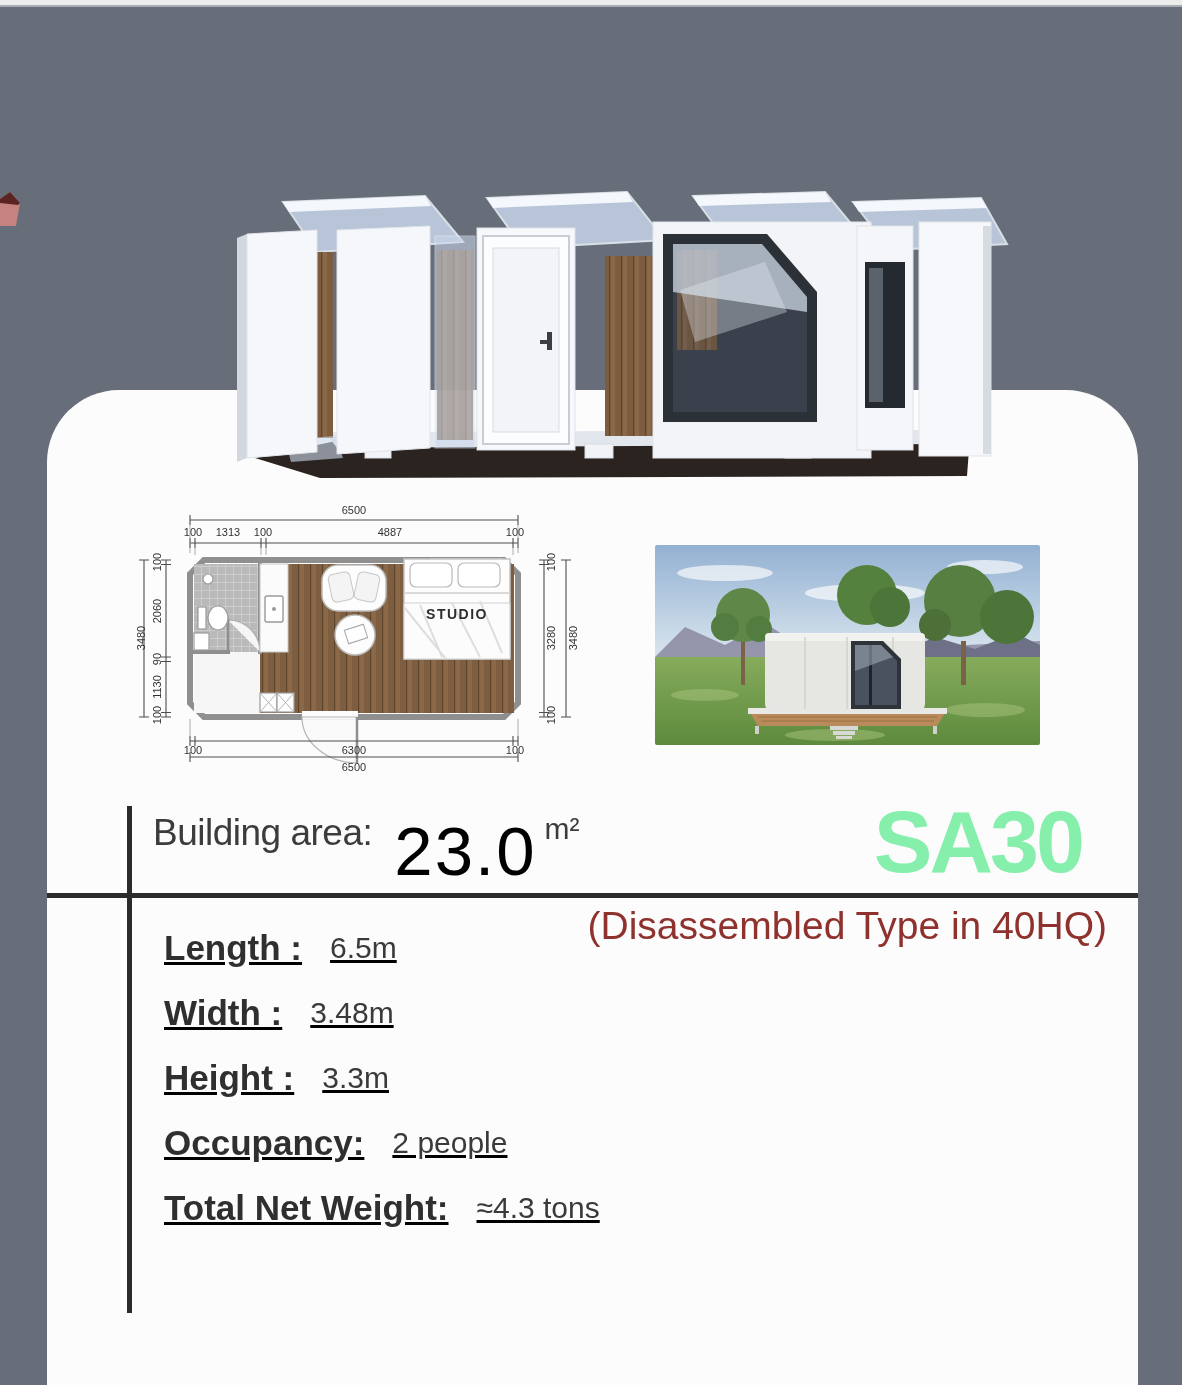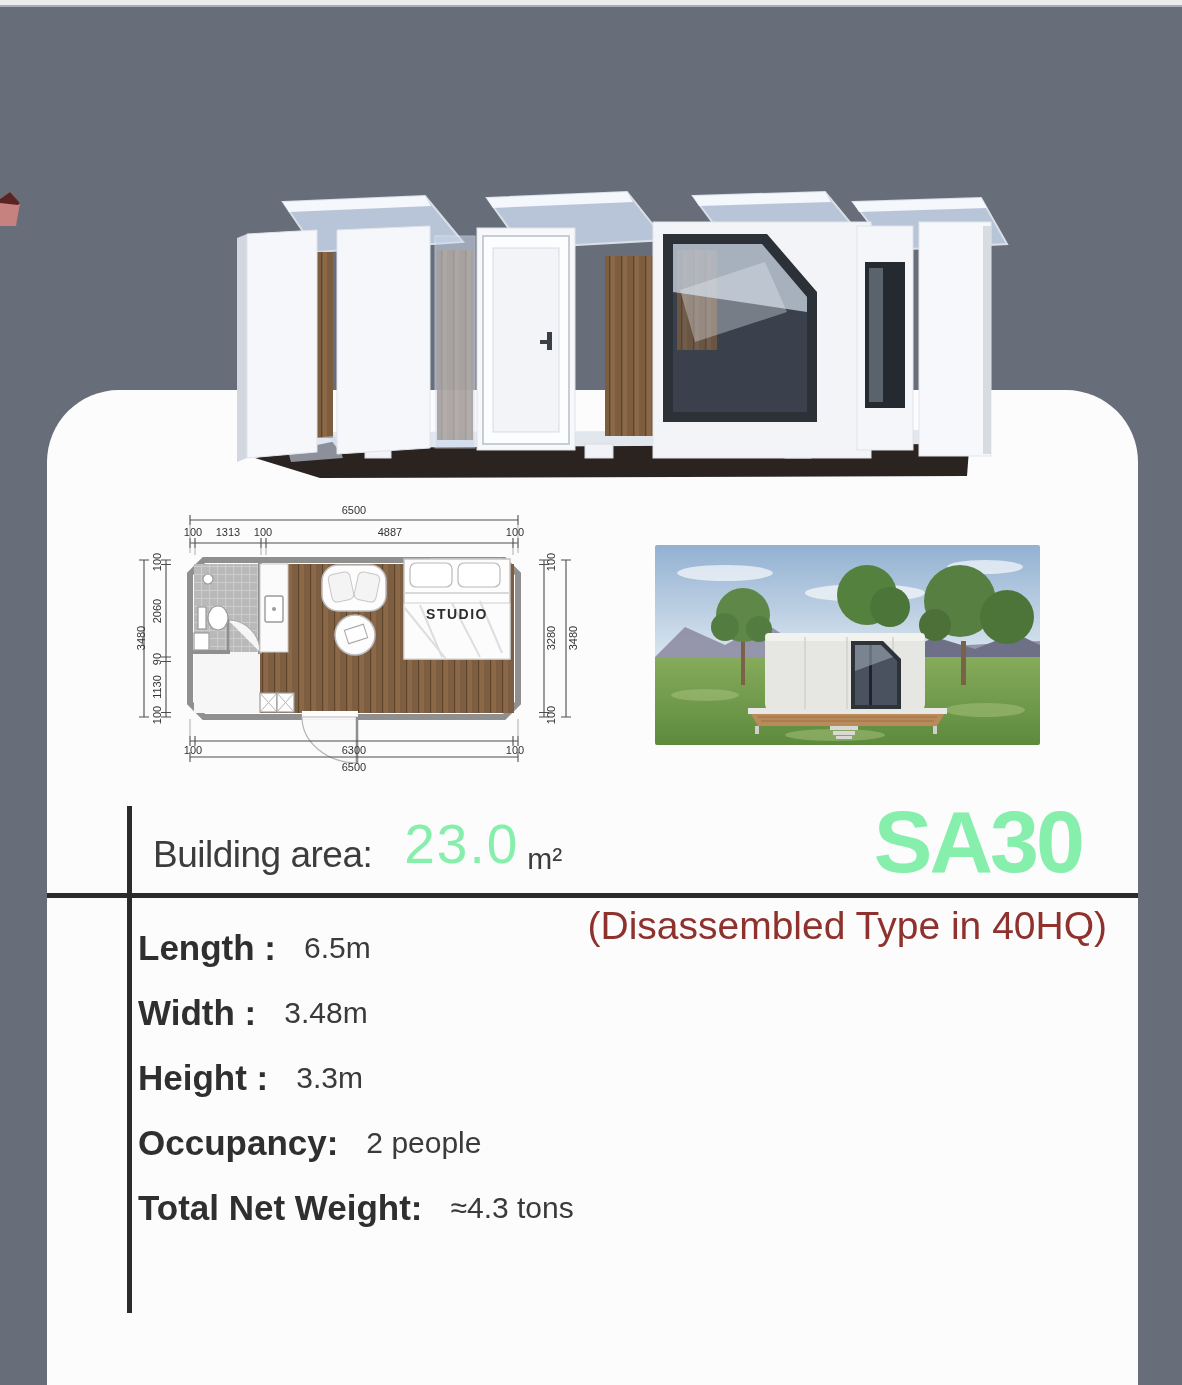--- a/index.html
+++ b/index.html
@@ -10,36 +10,36 @@
   .top-strip{position:absolute;left:0;top:0;width:100%;height:5px;background:#ececec;border-bottom:2px solid #a8adb5;}
   .red-fragment{position:absolute;left:0;top:192px;width:20px;height:34px;}
   .card{
     position:absolute;left:47px;top:390px;width:1091px;height:995px;
     background:#fcfcfd;border-radius:72px 72px 0 0;
   }
   .exploded{position:absolute;left:225px;top:190px;width:785px;height:295px;}
   .floorplan{position:absolute;left:130px;top:495px;width:460px;height:290px;}
   .photo{position:absolute;left:655px;top:545px;width:385px;height:200px;border-radius:2px;}
   .barea{
-    position:absolute;left:153px;top:812px;display:flex;align-items:flex-end;
+    position:absolute;left:153px;top:812px;display:flex;align-items:flex-start;
     color:#3c3c3c;white-space:nowrap;
   }
   .barea .lbl{font-size:37px;letter-spacing:-.5px;}
-  .barea .val{font-size:55px;margin-left:32px;letter-spacing:2px;color:#86efac;}
+  .barea .val{font-size:69px;margin-left:22px;letter-spacing:2px;color:#000000;}
   .barea .unit{font-size:30px;margin-left:8px;}
   .model-code{
     position:absolute;right:100px;top:798px;font-size:88px;font-weight:700;
     letter-spacing:-3px;color:#86efac;line-height:1;white-space:nowrap;
   }
   .model-subtitle{
     position:absolute;right:75px;top:904px;font-size:39px;color:#8f322d;white-space:nowrap;
   }
   .h-line{position:absolute;left:47px;top:893px;width:1091px;height:5px;background:#2b2b2b;}
   .v-line{position:absolute;left:127px;top:806px;width:5px;height:507px;background:#2b2b2b;}
-  .specs{position:absolute;left:138px;top:915px;}
+  .specs{position:absolute;left:164px;top:915px;text-decoration:underline;}
   .spec-row{display:flex;align-items:center;height:65px;white-space:nowrap;}
   .spec-row .s-lbl{font-size:35px;font-weight:700;color:#2f2f2f;}
   .spec-row .s-val{font-size:30px;color:#3a3a3a;margin-left:28px;}
 </style>
 </head>
 <body>
 
 <div class="stage">
 
   <div class="top-strip"></div>

